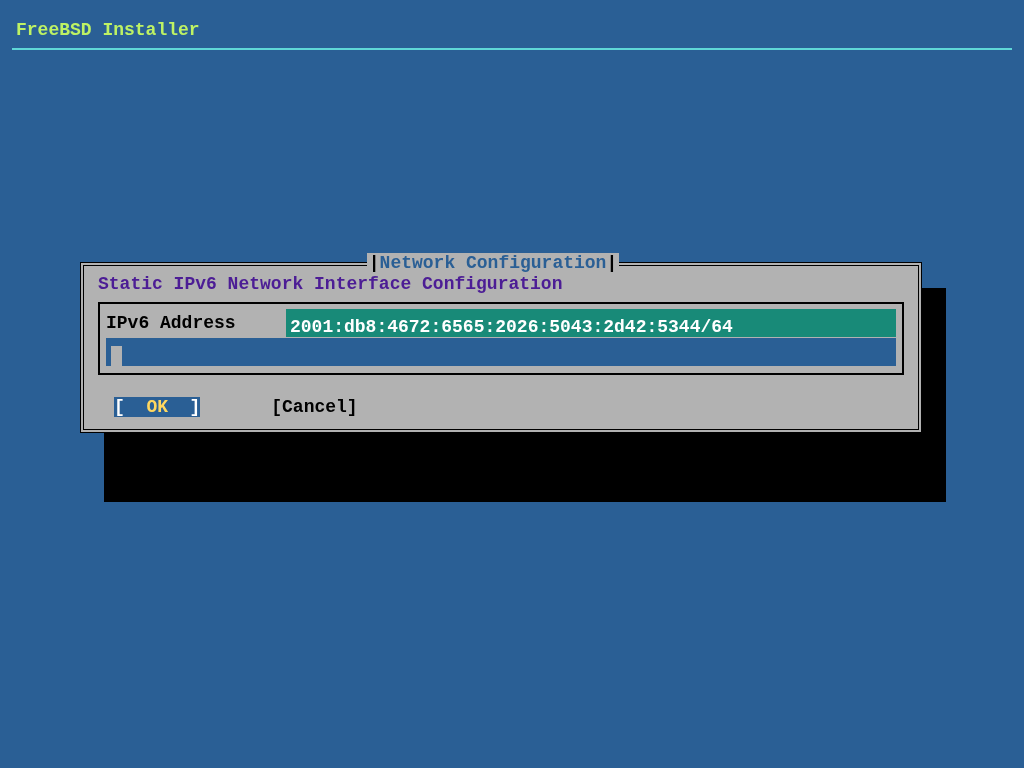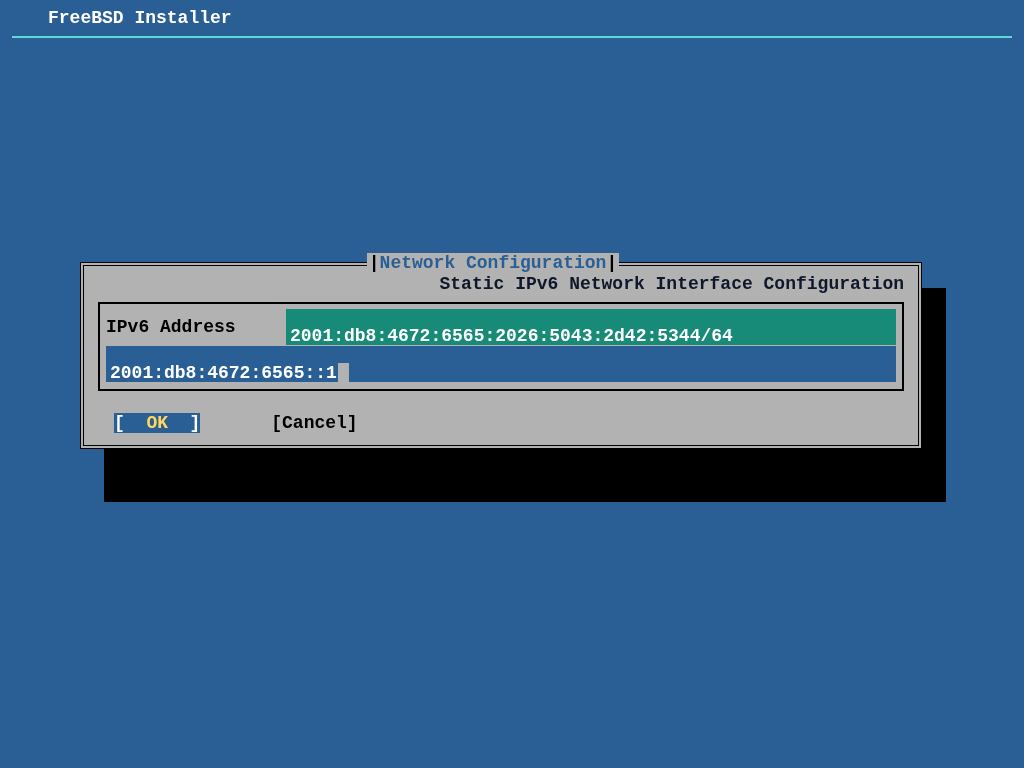--- a/index.html
+++ b/index.html
@@ -7,23 +7,22 @@
     width: 1024px;
     height: 768px;
     background: #2a5f95;
     font-family: "Courier New", monospace;
     font-size: 18px;
     font-weight: bold;
     overflow: hidden;
     position: relative;
   }
   .header {
-    color: #ffffff;
-    padding: 8px 12px 8px 16px;
-    margin-left: 32px;
+    color: #bef264;
+    padding: 20px 12px 8px 16px;
   }
   .header-line {
     height: 2px;
     background: #5fd7d7;
     margin: 0 12px 0 12px;
   }
   .shadow {
     position: absolute;
     background: #000;
     z-index: 1;
@@ -46,46 +45,45 @@
     text-align: center;
   }
   .dialog-title {
     display: inline-block;
     background: #b2b2b2;
     color: #2a5f95;
     padding: 0 2px;
   }
   .dialog-title .bracket { color: #000; }
   .subtitle {
-    color: #0f172a;
+    color: #4c1d95;
     padding: 4px 14px 8px 14px;
-    text-align: right;
   }
   .form-box {
     margin: 0 14px 8px 14px;
     border: 2px solid #000;
     padding: 4px 6px 6px 6px;
   }
   .form-row {
     display: flex;
     align-items: center;
     color: #000;
     margin: 1px 0;
     line-height: 22px;
   }
   .form-label {
     width: 180px;
     white-space: pre;
   }
   .form-input {
     flex: 1;
     color: #fff;
-    padding: 16px 4px;
+    padding: 7px 4px;
     white-space: pre;
-    height: 36px;
+    height: 28px;
     line-height: 22px;
     position: relative;
   }
   .input-ipv6 { background: #188a78; }
   .input-router { background: #2a5f95; }
   .cursor {
     display: inline-block;
     width: 11px;
     height: 20px;
     background: #b2b2b2;
@@ -123,21 +121,21 @@
     <span class="dialog-title"><span class="bracket">|</span><span>Network Configuration</span><span class="bracket">|</span></span>
   </div>
   <div class="subtitle">Static IPv6 Network Interface Configuration</div>
 
   <div class="form-box">
     <div class="form-row">
       <span class="form-label">IPv6 Address</span>
       <span class="form-input input-ipv6">2001:db8:4672:6565:2026:5043:2d42:5344/64</span>
     </div>
     <div class="form-row">
-      <span class="form-input input-router"><span>2001:db8:4672:6565::1</span><span class="cursor"></span></span>
+      <span class="form-input input-router"><span class="cursor"></span></span>
     </div>
   </div>
 
   <div class="button-row">
     <span class="btn btn-ok"><span class="bracket">[&nbsp;&nbsp;</span><span class="label">OK</span><span class="bracket">&nbsp;&nbsp;]</span></span>
     <span class="btn btn-cancel">[<span>Cancel</span>]</span>
   </div>
 </div>
 
 </body></html>

